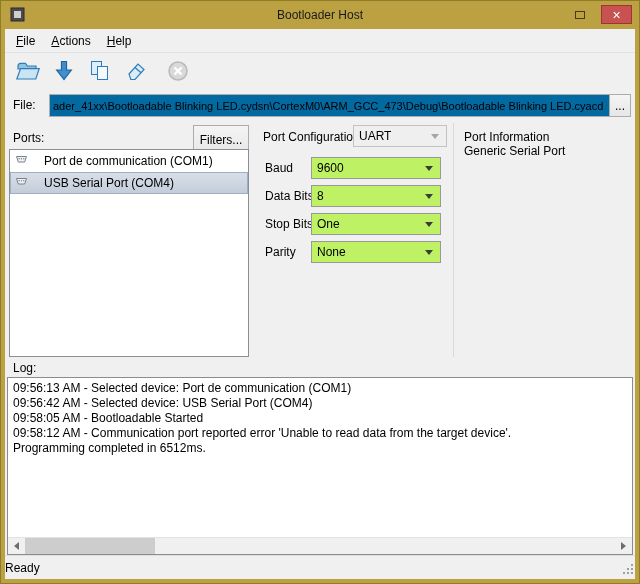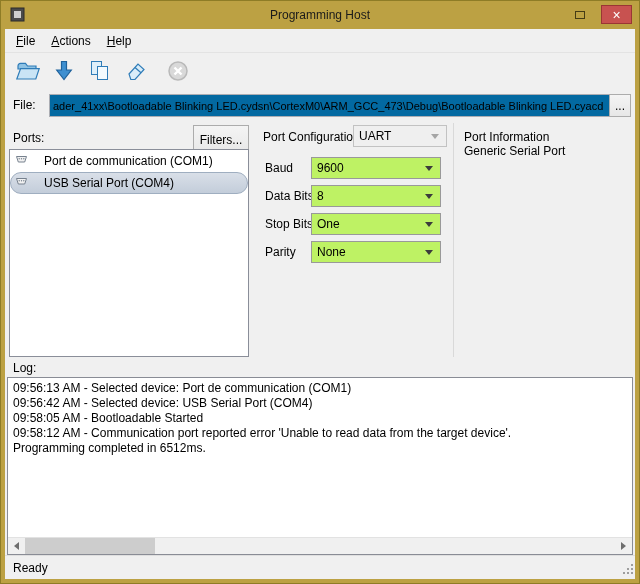--- a/index.html
+++ b/index.html
@@ -38,21 +38,21 @@
 
   .win-btn{background:linear-gradient(#F4F4F4,#E7E7E7);border:1px solid #ACACAC;font-size:12px;
            display:flex;align-items:center;justify-content:center;cursor:default;}
 
   
   .section{position:absolute;left:0;top:94px;right:0;height:234px;}
   .ports-label{position:absolute;left:8px;top:8px;}
   .filters-btn{position:absolute;left:188px;top:2px;width:56px;height:30px;}
   .listbox{position:absolute;left:4px;top:26px;width:240px;height:208px;background:#fff;border:1px solid #8A8E99;overflow:hidden;}
   .list-item{height:22px;display:flex;align-items:center;gap:16px;padding-left:4px;border:1px solid transparent;}
-  .list-item.selected{background:linear-gradient(#D9DFE8,#C3CDDA);border-color:#9FAEC0;border-radius:11px;}
+  .list-item.selected{background:linear-gradient(#D9DFE8,#C3CDDA);border-color:#9FAEC0;}
 
   .config{position:absolute;left:252px;top:0;width:196px;height:234px;}
   .config-title{position:absolute;left:6px;top:7px;}
   .combo{background:#bef264;border:1px solid #999;display:flex;align-items:center;justify-content:space-between;
          padding-left:5px;height:22px;cursor:default;}
   .combo-arrow{width:0;height:0;border-left:4px solid transparent;border-right:4px solid transparent;
                border-top:5px solid #3C3C3C;margin-right:7px;}
   .combo.disabled{background:#EFEFEF;border-color:#C2C2C2;color:#000000;}
   .combo.disabled .combo-arrow{border-top-color:#A5A5A5;}
   .uart-combo{position:absolute;left:96px;top:2px;width:94px;}
@@ -71,36 +71,36 @@
   .hs-arrow{position:absolute;top:0;width:17px;height:16px;display:flex;align-items:center;justify-content:center;background:#F0F0F0;}
   .hs-arrow.left{left:0;}
   .hs-arrow.right{right:0;}
   .tri-left{width:0;height:0;border-top:4px solid transparent;border-bottom:4px solid transparent;border-right:5px solid #6E6E6E;}
   .tri-right{width:0;height:0;border-top:4px solid transparent;border-bottom:4px solid transparent;border-left:5px solid #6E6E6E;}
   .hs-thumb{position:absolute;left:17px;top:0;width:130px;height:16px;background:#CDCDCD;}
 
   
   .statusbar{position:absolute;left:0;right:0;bottom:0;height:24px;background:#F0F0F0;border-top:1px solid #DFDFDF;
              display:flex;align-items:center;}
-  .status-text{margin-left:8px;}
+  .status-text{}
   .grip{position:absolute;right:1px;bottom:1px;}
 </style>
 </head>
 <body>
 
 <div class="window">
 
   <div class="titlebar">
     <span class="app-icon">
       <svg width="15" height="15" viewBox="0 0 15 15">
           <rect x="1" y="1" width="13" height="13" fill="#4A4A4A" stroke="#2B2B2B"></rect>
           <rect x="4" y="4" width="7" height="7" fill="#CFCFCF"></rect>
         </svg>
     </span>
-    <div class="title">Programming Host</div>
+    <div class="title">Bootloader Host</div>
     <div class="tb-buttons">
       <div class="btn-min">
           <span class="glyph"></span>
         </div>
       <div class="btn-close">
           <span>×</span>
         </div>
     </div>
   </div>
 

